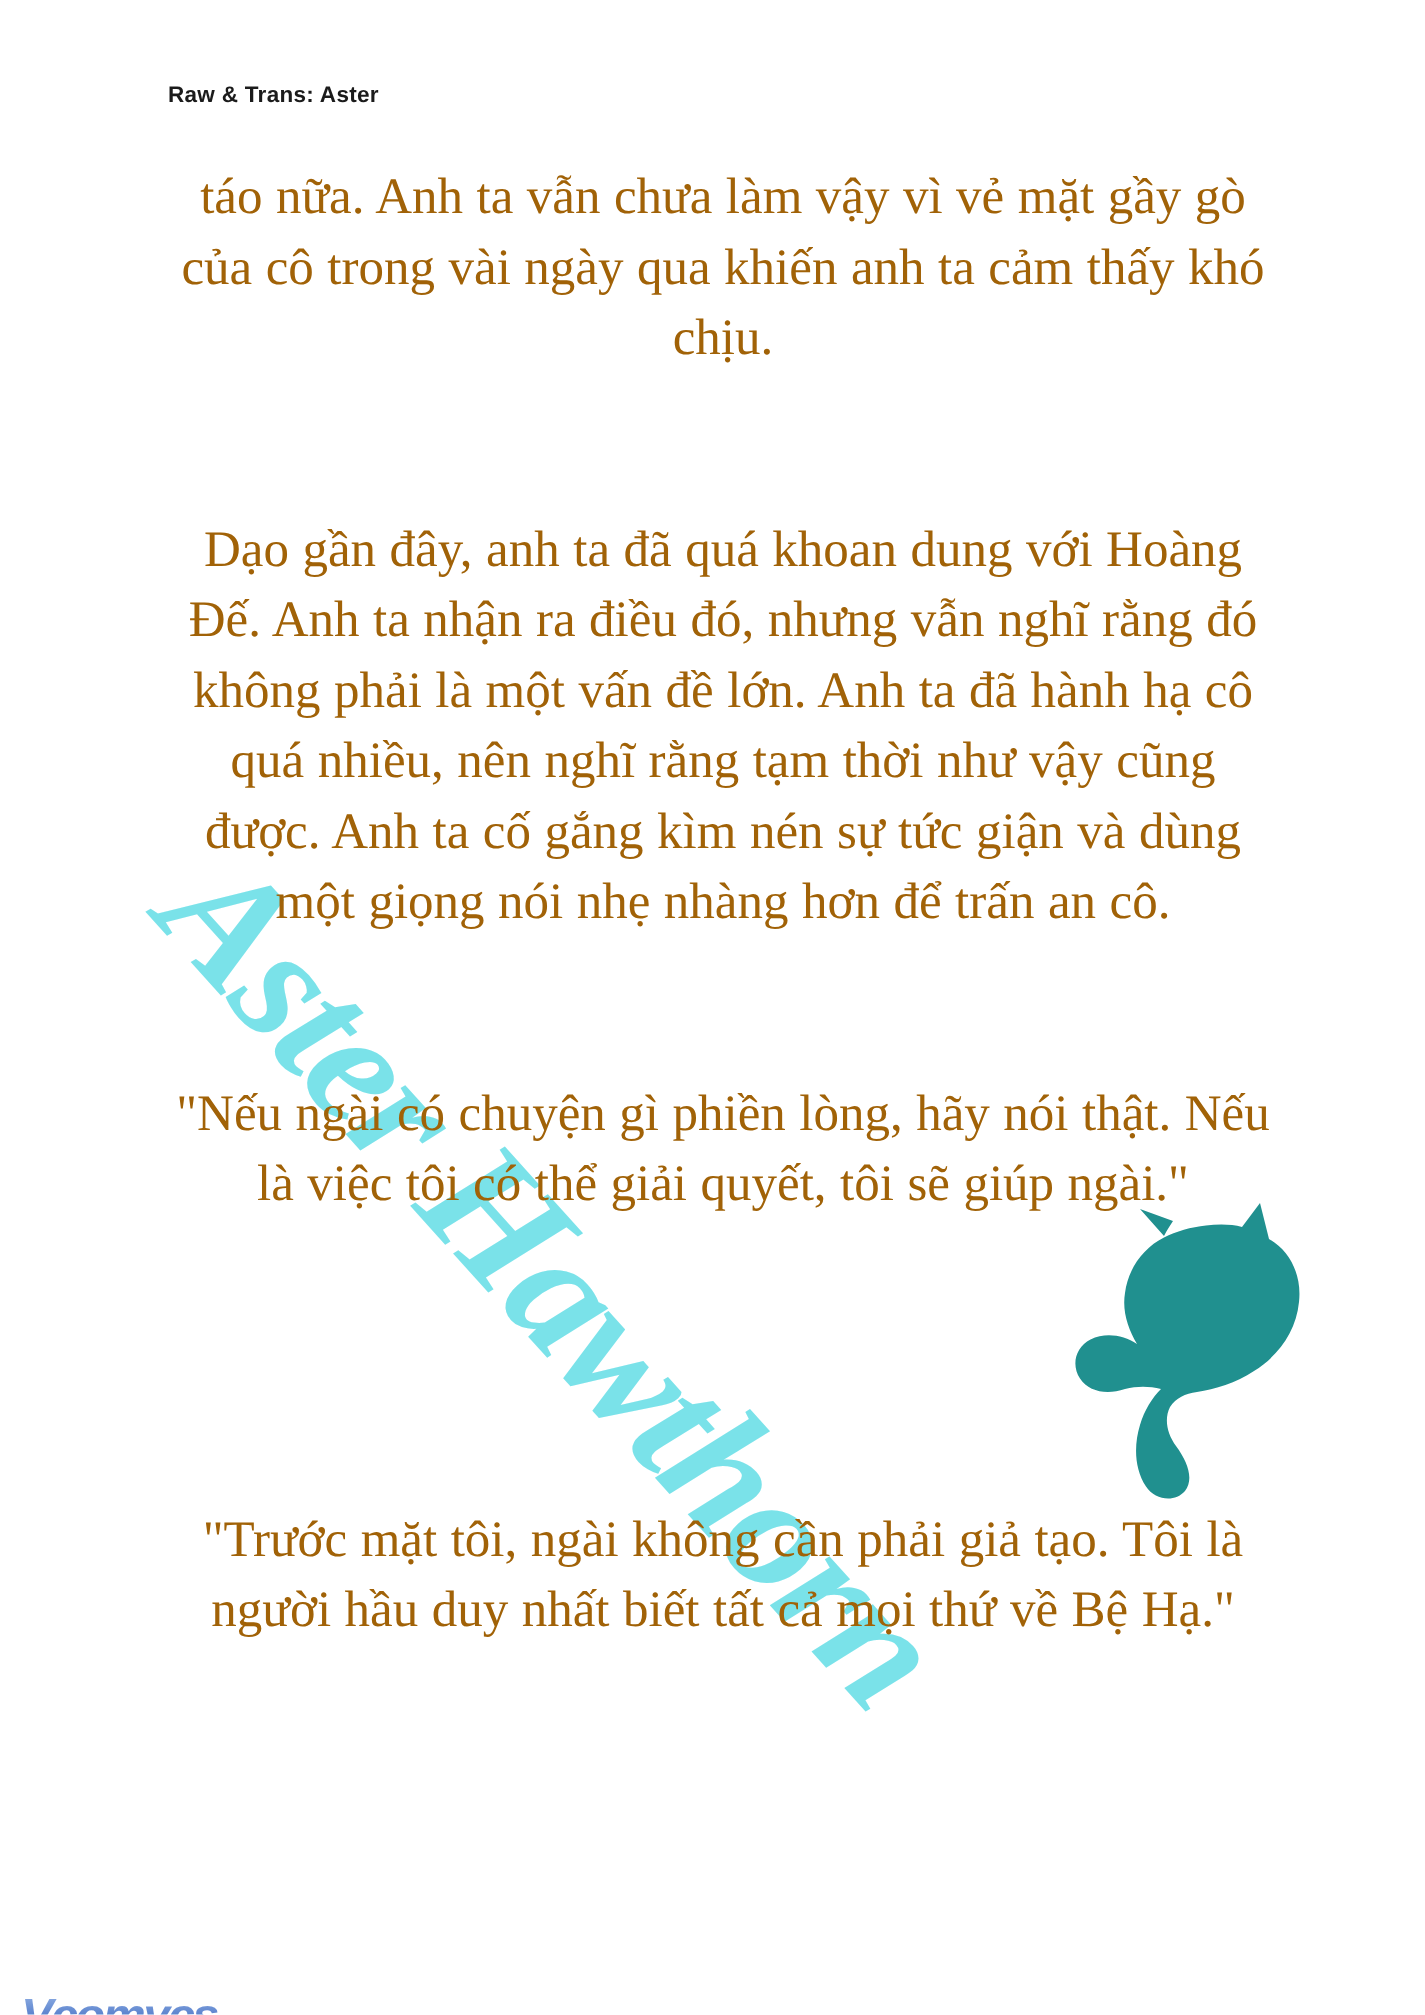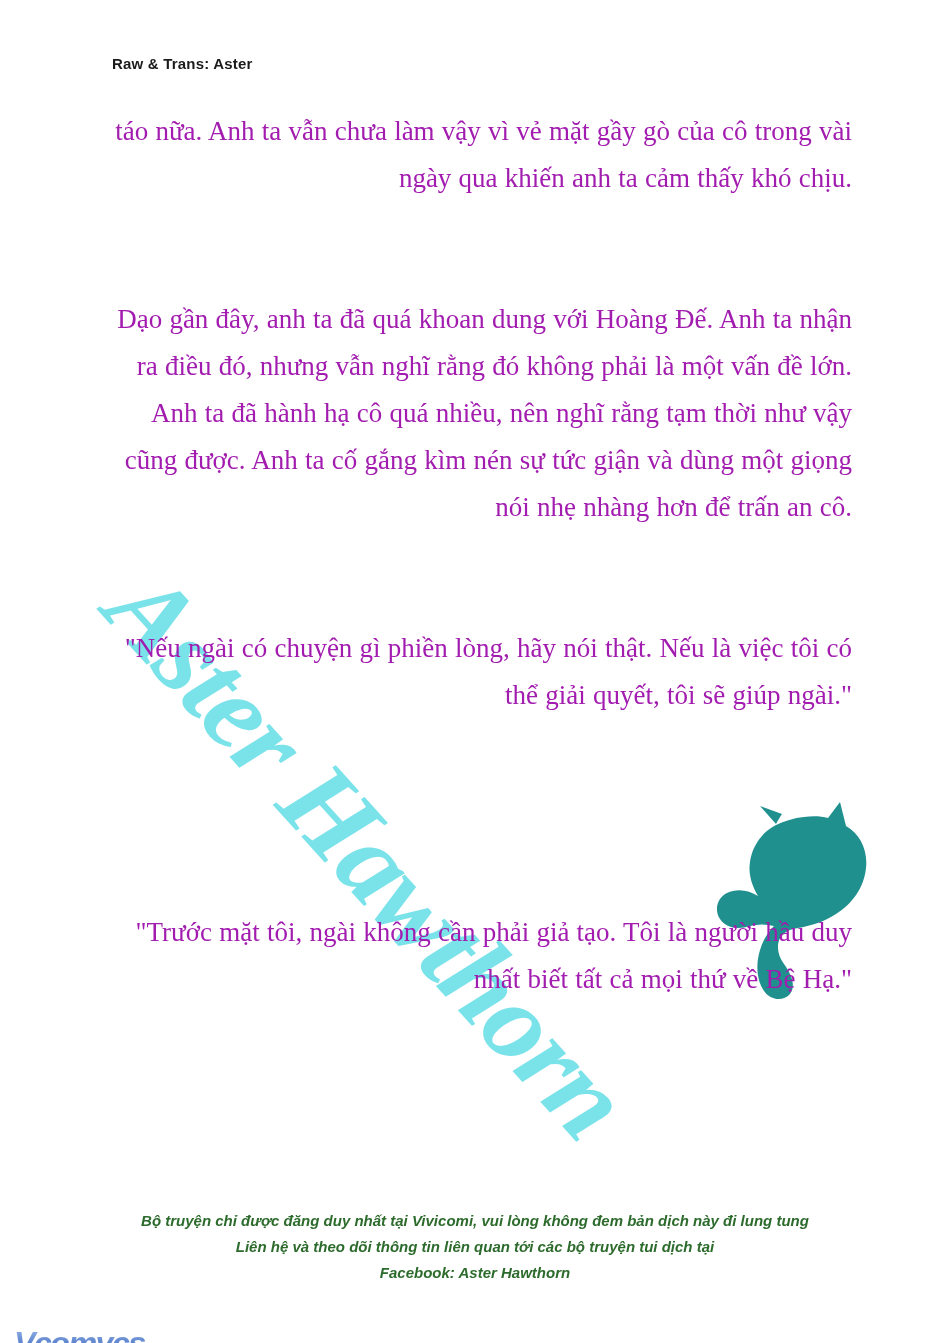--- a/index.html
+++ b/index.html
@@ -38,25 +38,25 @@
 
   
   .content {
     position: absolute;
     left: 112px;
     top: 108px;
     width: 740px;
     z-index: 3;
   }
   .para {
-    font-size: 27px;
+    font-size: 34px;
     line-height: 47px;
-    color: #a21caf;
+    color: #a16207;
     margin: 0;
-    text-align: right;
+    text-align: center;
     word-spacing: 0.5px;
   }
   .gap-1 { height: 94px; }
   .gap-2 { height: 94px; }
   .gap-3 { height: 94px; }
   .gap-4 { height: 96px; }
 
   
   .watermark {
     position: absolute;
@@ -179,23 +179,18 @@
     <p class="para">táo nữa. Anh ta vẫn chưa làm vậy vì vẻ mặt gầy gò của cô trong vài ngày qua khiến anh ta cảm thấy khó chịu.</p>
     <div class="gap-1"></div>
     <p class="para">Dạo gần đây, anh ta đã quá khoan dung với Hoàng Đế. Anh ta nhận ra điều đó, nhưng vẫn nghĩ rằng đó không phải là một vấn đề lớn. Anh ta đã hành hạ cô quá nhiều, nên nghĩ rằng tạm thời như vậy cũng được. Anh ta cố gắng kìm nén sự tức giận và dùng một giọng nói nhẹ nhàng hơn để trấn an cô.</p>
     <div class="gap-2"></div>
     <p class="para">"Nếu ngài có chuyện gì phiền lòng, hãy nói thật. Nếu là việc tôi có thể giải quyết, tôi sẽ giúp ngài."</p>
     <div class="gap-3"></div>
     <div class="gap-4"></div>
     <p class="para">"Trước mặt tôi, ngài không cần phải giả tạo. Tôi là người hầu duy nhất biết tất cả mọi thứ về Bệ Hạ."</p>
   </div>
 
-  <div class="footer">
-    <div class="footer-line">Bộ truyện chỉ được đăng duy nhất tại Vivicomi, vui lòng không đem bản dịch này đi lung tung</div>
-    <div class="footer-line">Liên hệ và theo dõi thông tin liên quan tới các bộ truyện tui dịch tại</div>
-    <div class="footer-line">Facebook: Aster Hawthorn</div>
-  </div>
 
   <div class="logo">
     <div class="logo-text">Vcomycs</div>
   </div>
 
 </div>
 
 </body></html>

